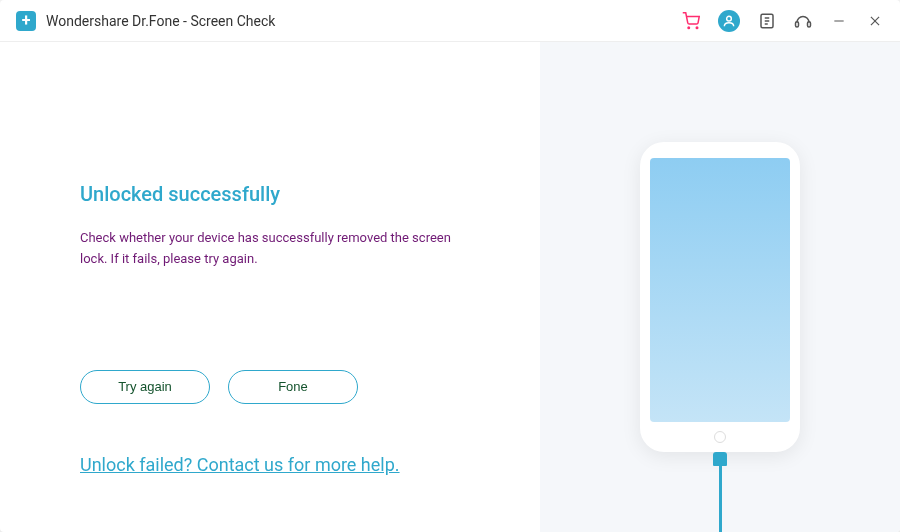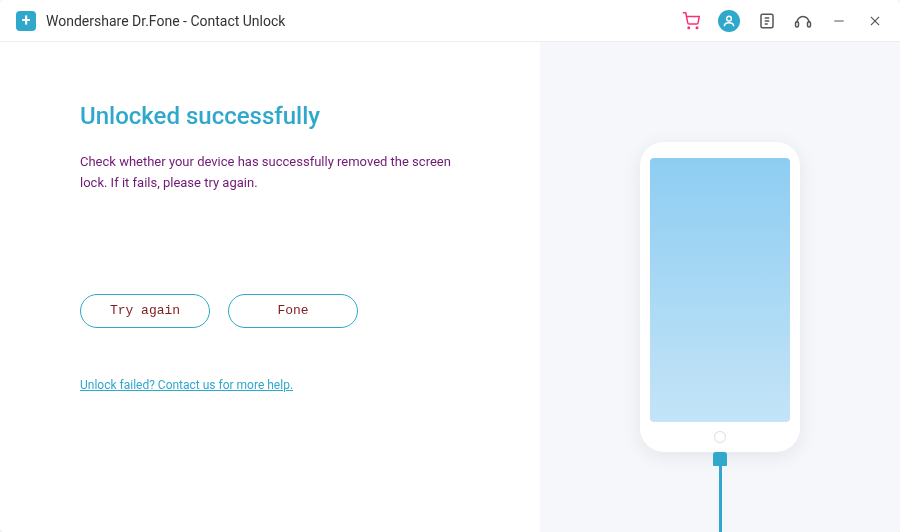--- a/index.html
+++ b/index.html
@@ -56,53 +56,53 @@
       flex: 1;
       display: flex;
     }
     .left-panel {
       width: 540px;
       padding: 60px 0 0 80px;
       display: flex;
       flex-direction: column;
     }
     .heading {
-      font-size: 24px;
+      font-size: 20px;
       color: #2fa8cc;
       font-weight: 500;
       margin-bottom: 22px;
+      margin-top: 80px;
     }
     .description {
       font-size: 13px;
       color: #701a75;
       line-height: 1.6;
       max-width: 400px;
     }
     .buttons {
       display: flex;
       gap: 18px;
       margin-top: 100px;
     }
     .btn {
       width: 130px;
       height: 34px;
       border: 1px solid #2fa8cc;
       background: #fff;
       border-radius: 18px;
-      color: #7f1d1d;
+      color: #14532d;
       font-size: 13px;
       cursor: pointer;
       display: flex;
       align-items: center;
       justify-content: center;
-      font-family: Liberation Mono, monospace;
     }
     .help-link {
       margin-top: 50px;
-      font-size: 12px;
+      font-size: 18px;
       color: #2fa8cc;
       text-decoration: underline;
       cursor: pointer;
     }
     .right-panel {
       flex: 1;
       background: #f5f7fa;
       display: flex;
       justify-content: center;
       align-items: flex-end;
@@ -179,21 +179,21 @@
     }
   </style>
 </head>
 <body>
 
 <div class="window">
 
   <div class="titlebar">
     <div class="titlebar-left">
       <div class="logo-icon">+</div>
-      <div class="titlebar-title">Wondershare Dr.Fone - Contact Unlock</div>
+      <div class="titlebar-title">Wondershare Dr.Fone - Screen Check</div>
     </div>
     <div class="titlebar-right">
       <div class="titlebar-icon">
         <svg width="18" height="18" viewBox="0 0 24 24" fill="none" stroke="#ff2d6f" stroke-width="2">
           <circle cx="9" cy="21" r="1"></circle>
             <circle cx="20" cy="21" r="1"></circle>
           <path d="M1 1h4l2.68 13.39a2 2 0 0 0 2 1.61h9.72a2 2 0 0 0 2-1.61L23 6H6"></path>
         </svg>
       </div>
       <div class="titlebar-icon user-circle">

